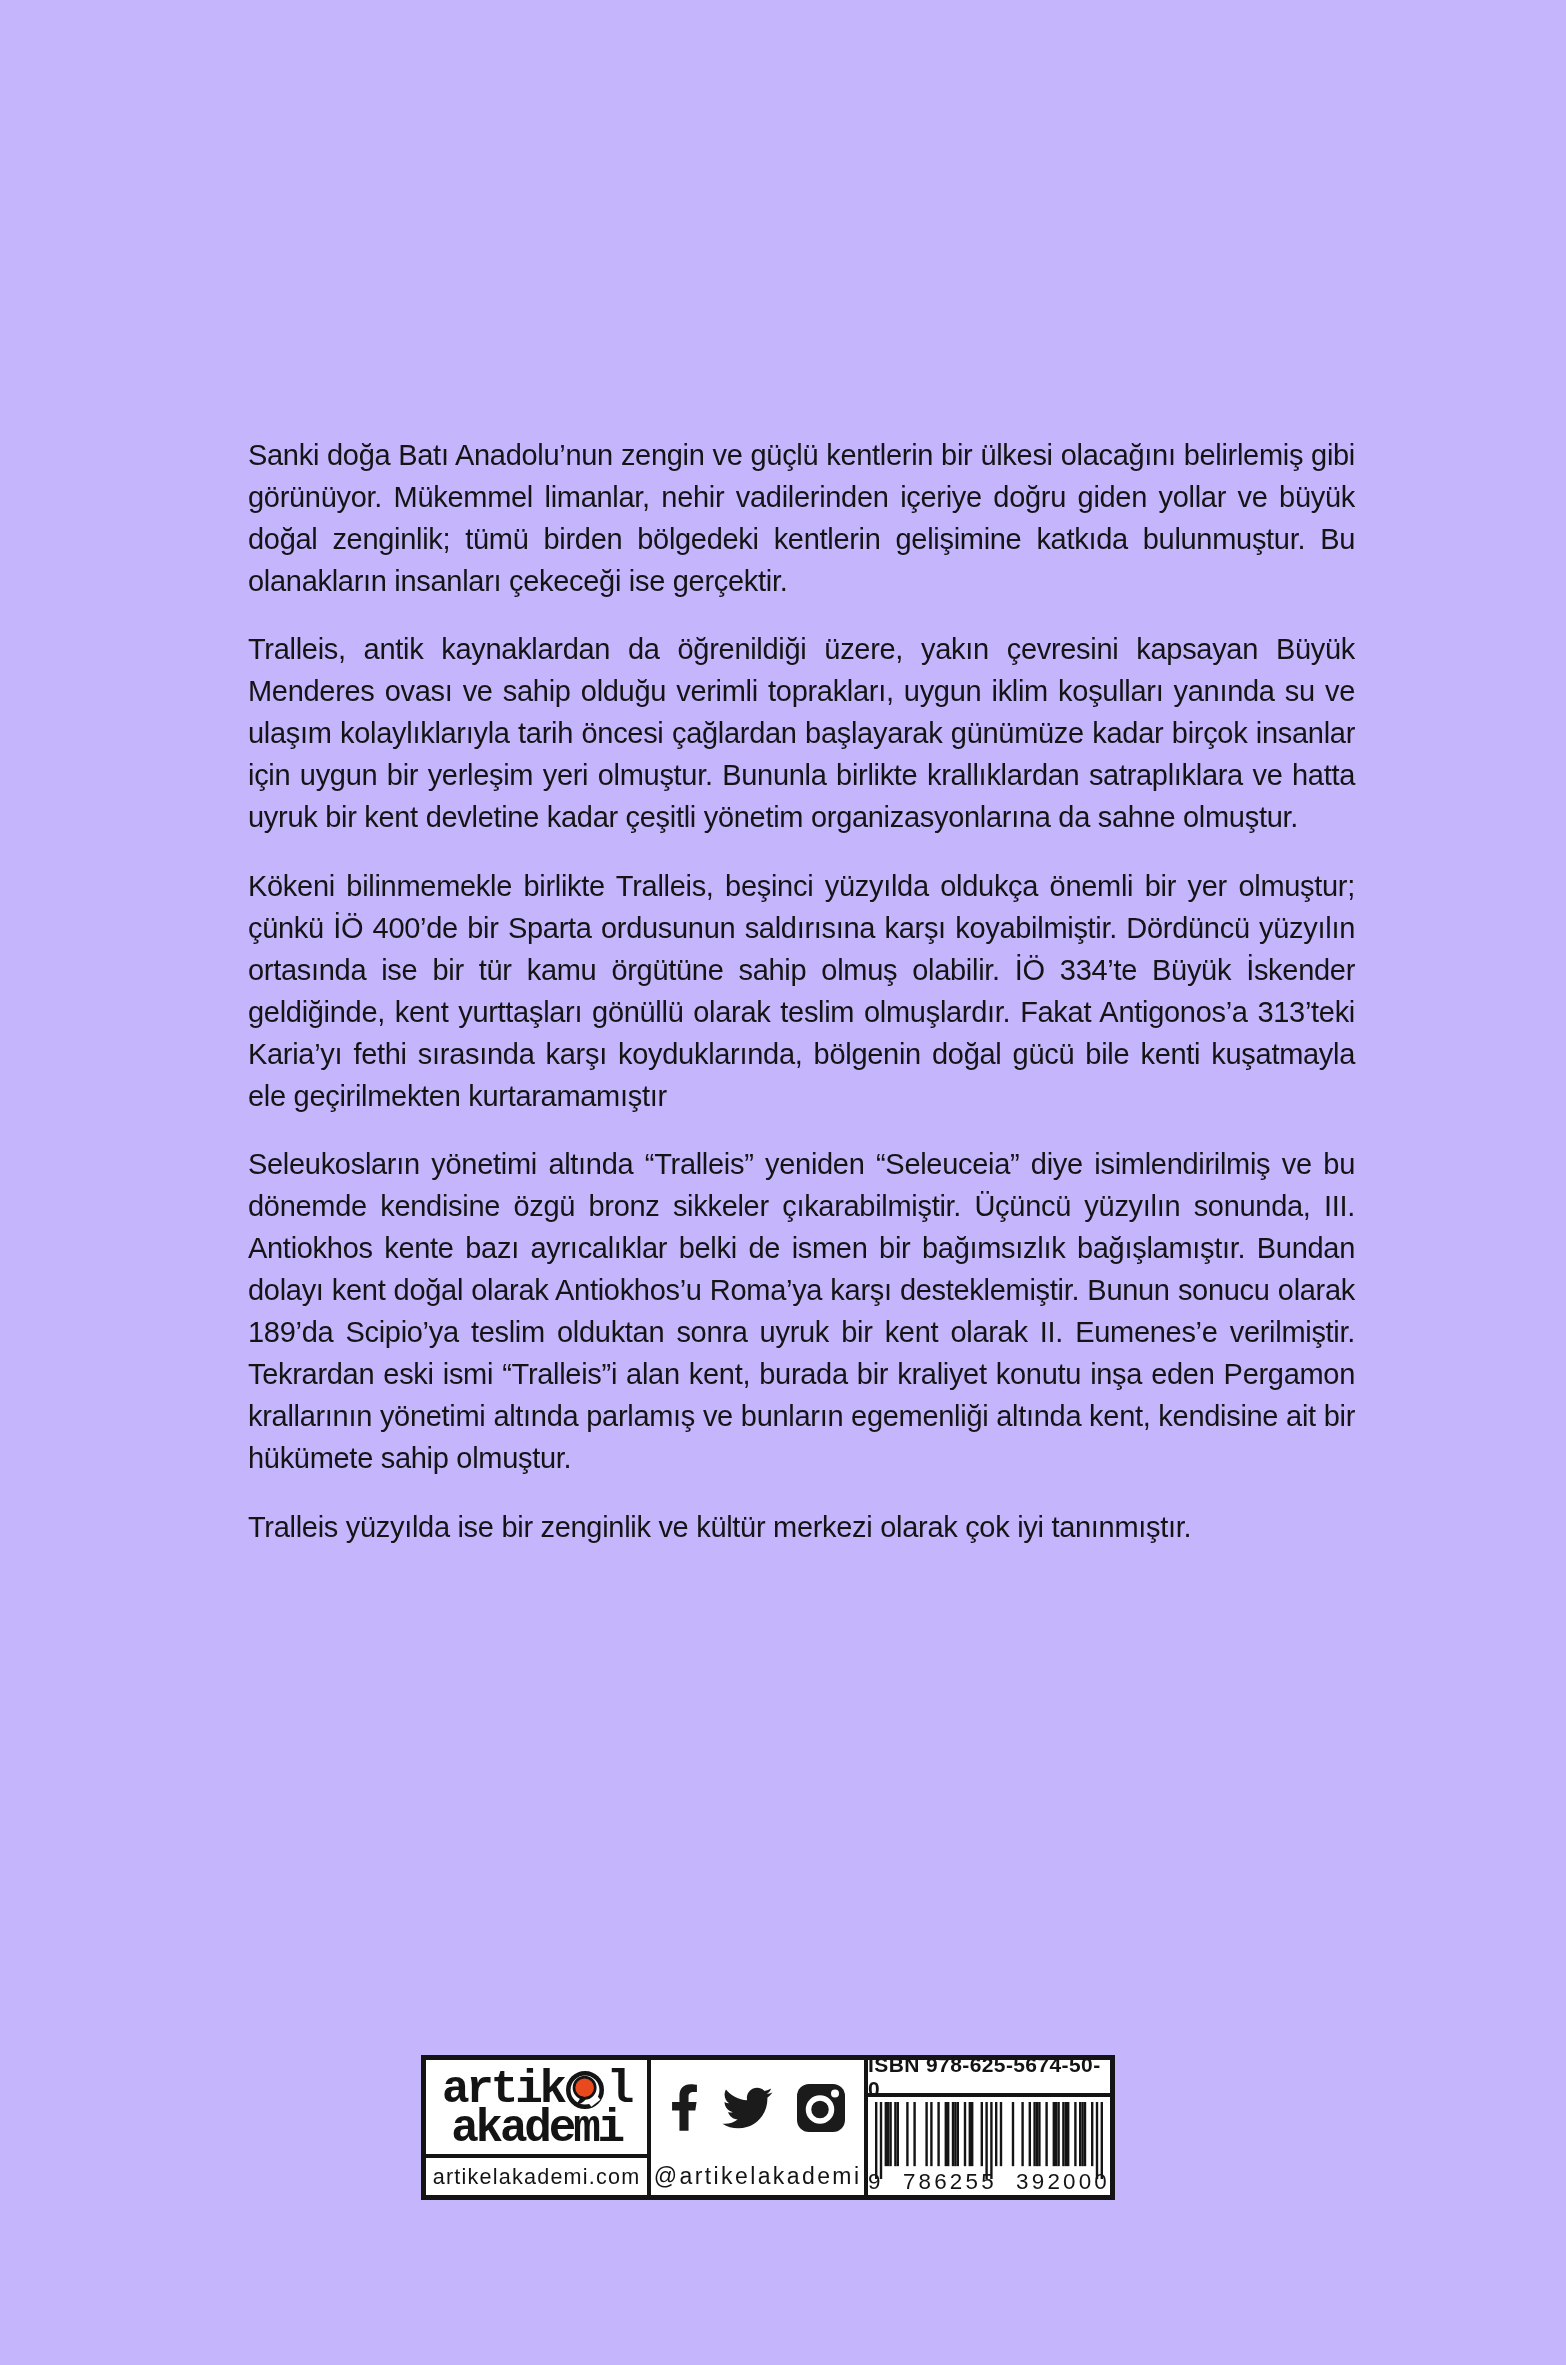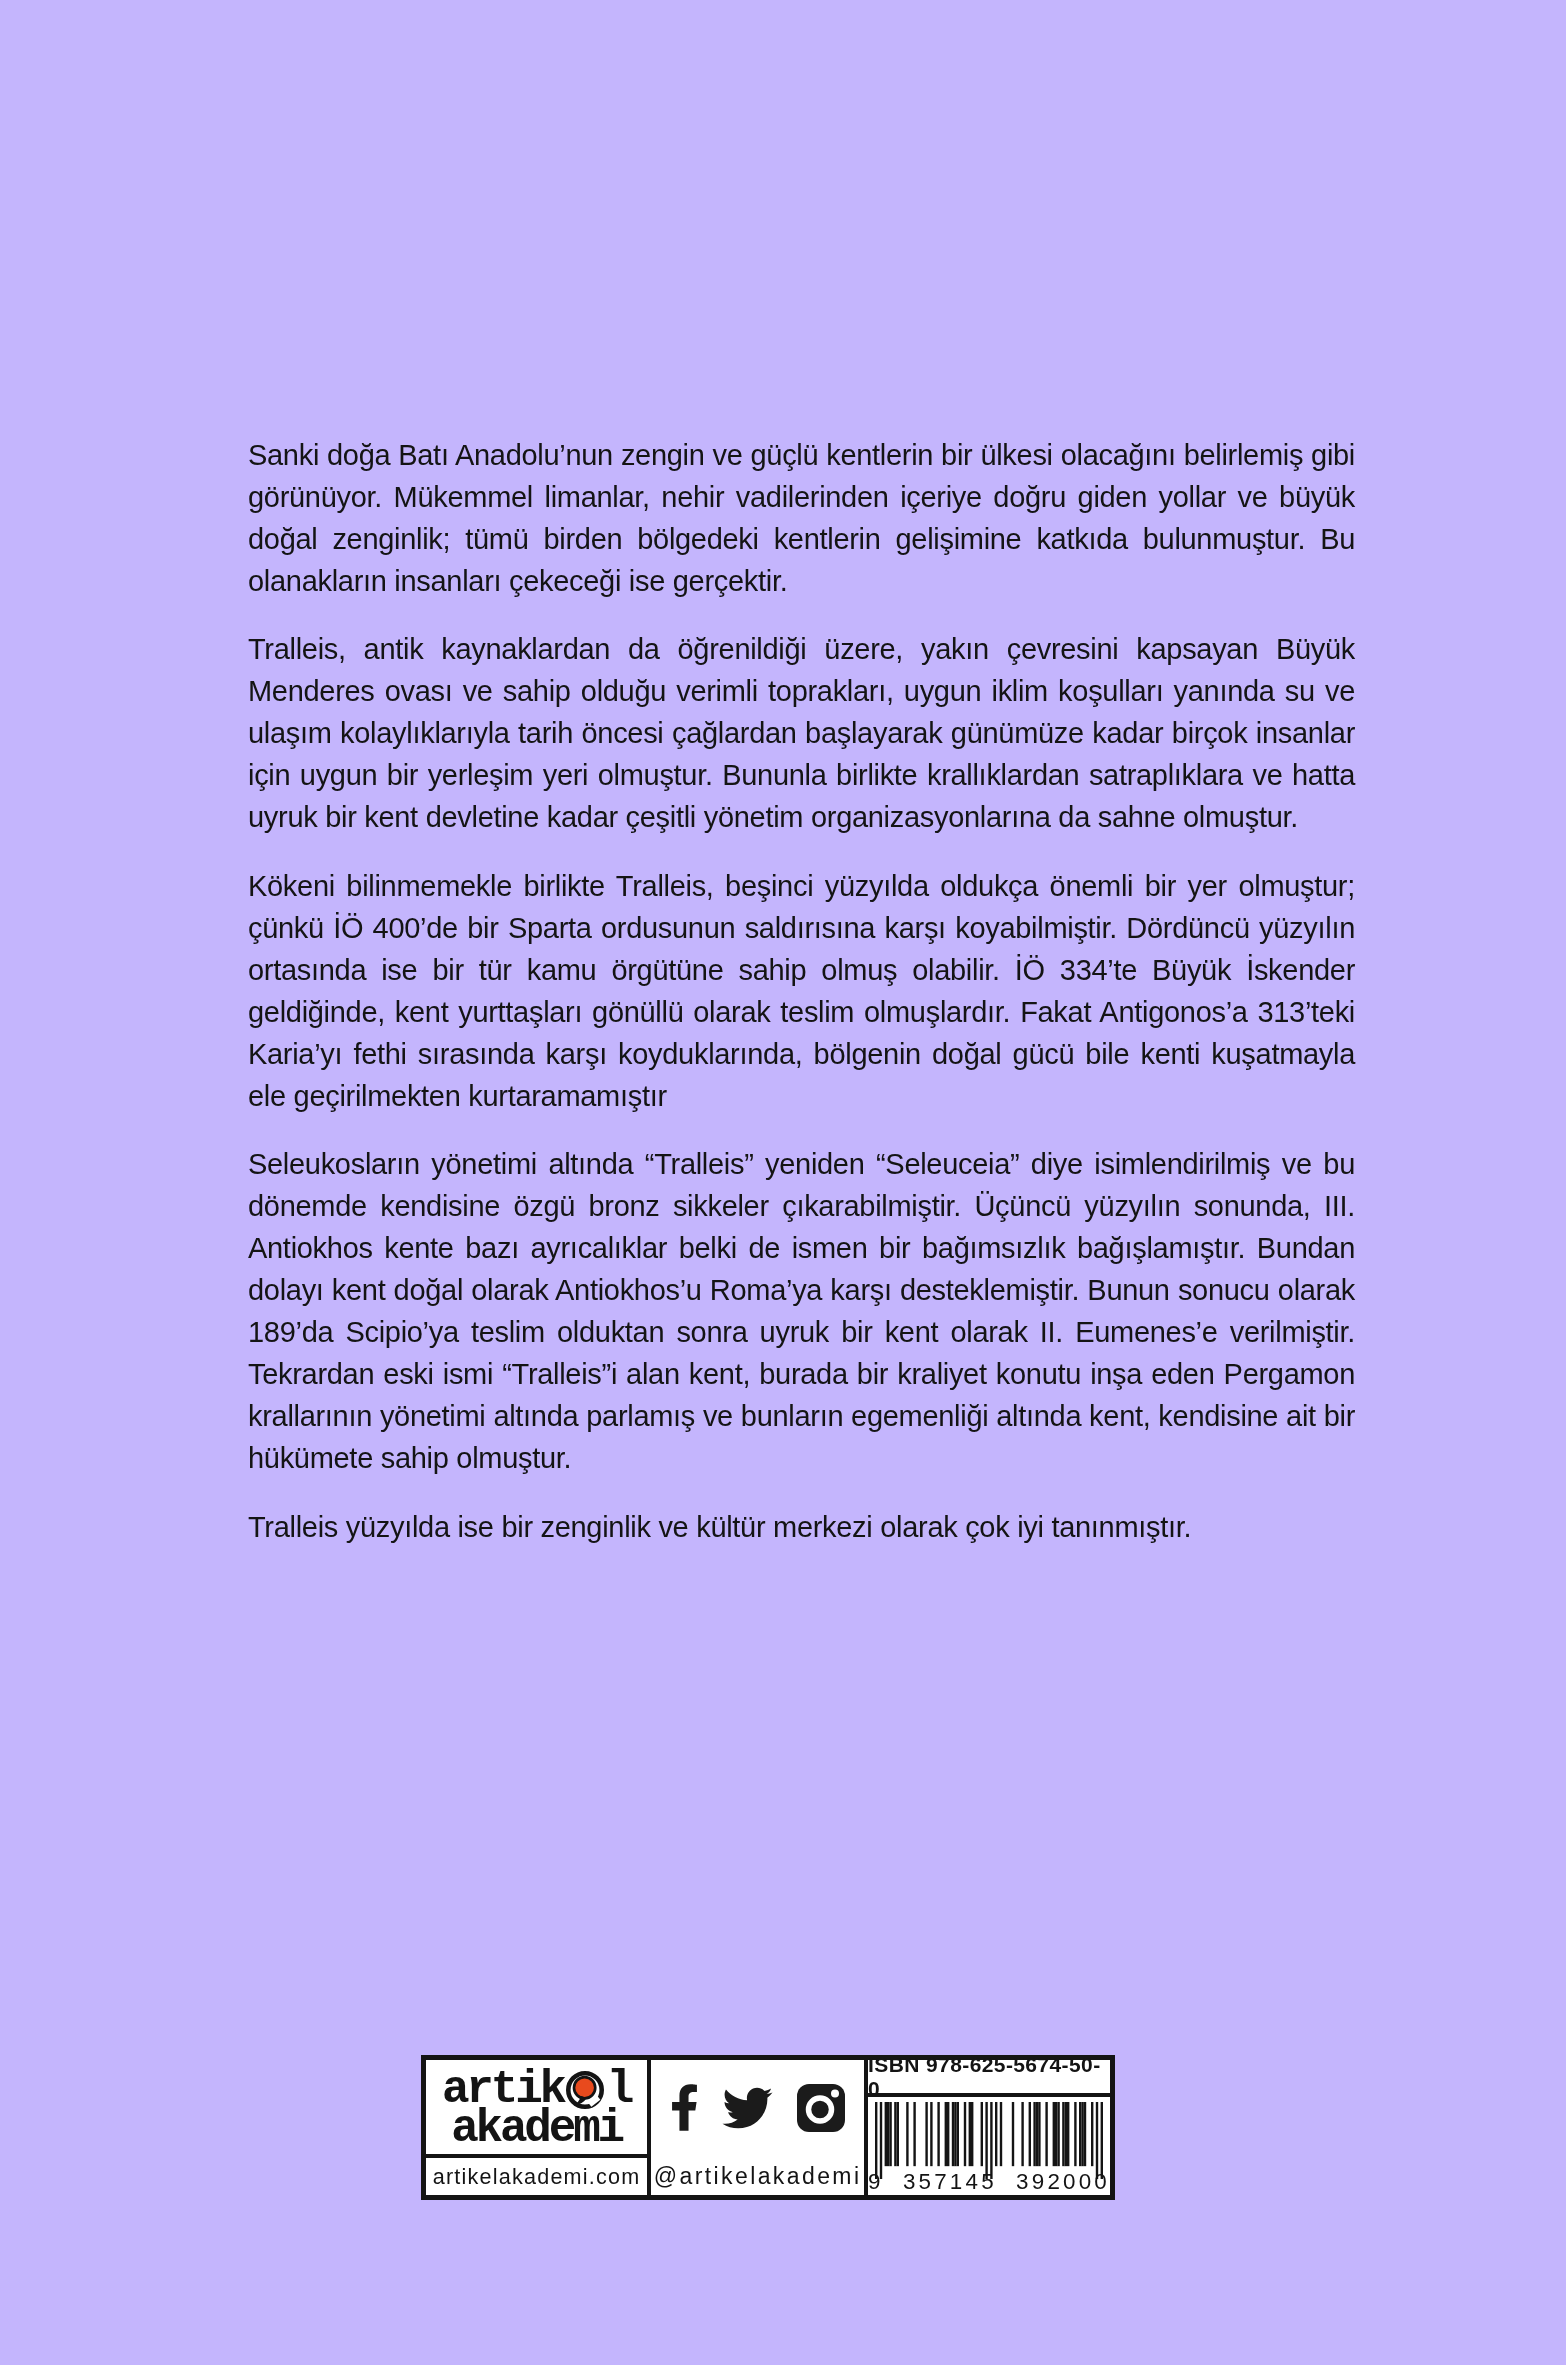--- a/index.html
+++ b/index.html
@@ -194,21 +194,21 @@
             <rect x="249" y="0" width="3" height="80"></rect>
             <rect x="255" y="0" width="3" height="80"></rect>
             <rect x="258" y="0" width="3" height="80"></rect>
             <rect x="261" y="0" width="3" height="80"></rect>
             <rect x="270" y="0" width="3" height="80"></rect>
             <rect x="276" y="0" width="3" height="96"></rect>
             <rect x="282" y="0" width="3" height="96"></rect>
           </svg>
         <div class="barcode-digits">
           <span>9</span>
-          <span>357145</span>
+          <span>786255</span>
           <span>392000</span>
         </div>
       </div>
     </div>
 
   </div>
 </div>
 
 
 </body></html>

